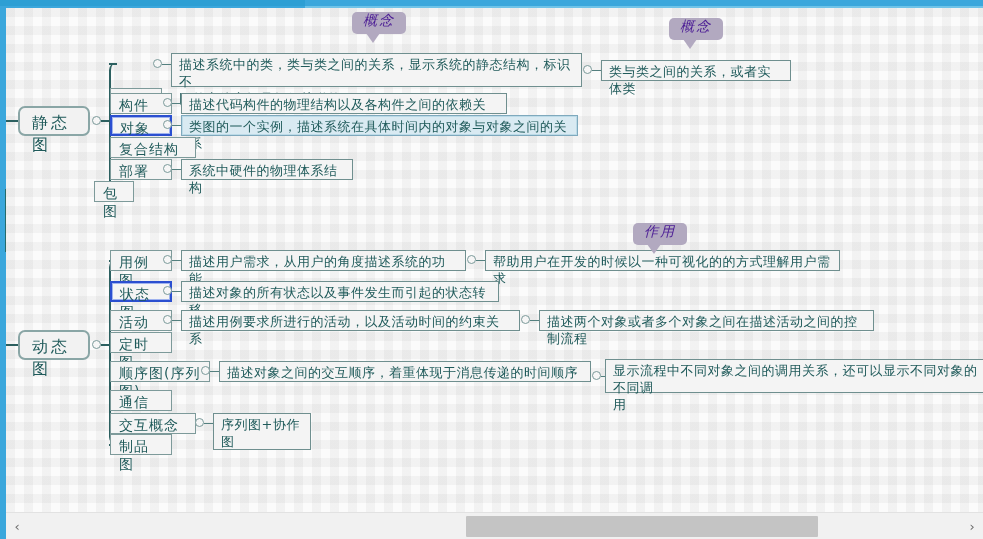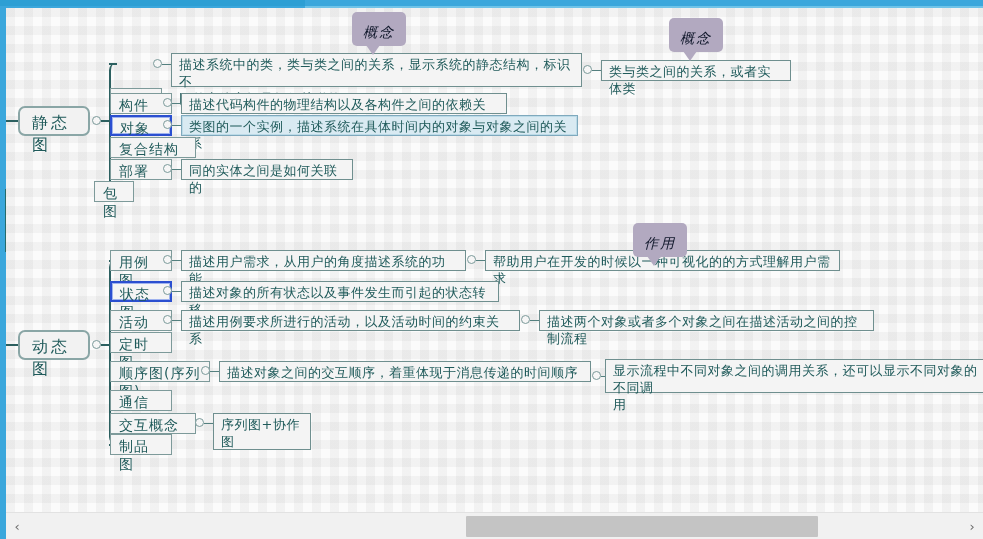--- a/index.html
+++ b/index.html
@@ -61,22 +61,22 @@
   .seg{position:absolute;background:#2c6060;}
   .seg.h{height:2px;}
   .seg.thin{background:#54807f;}
   .seg.h.thin{height:1px;}
   .bracket{position:absolute;border-left:2px solid #2c6060;box-sizing:border-box;
            border-top-left-radius:7px;border-bottom-left-radius:7px;}
   .dot{position:absolute;width:9px;height:9px;border-radius:50%;
        background:#f6f6f6;border:1px solid #7b9a9a;box-sizing:border-box;}
 
   
-  .callout{position:absolute;background:#b2a9c0;color:#0f172a;
-     border-radius:5px;padding:12px 11px 4px 11px;
+  .callout{position:absolute;background:#b2a9c0;color:#4c1d95;
+     border-radius:5px;padding:0 11px 4px 11px;
      font-family:"DejaVu Serif","Liberation Serif",serif;
      font-style:italic;font-size:14px;letter-spacing:2px;}
   .callout:after{content:"";position:absolute;left:14px;bottom:-9px;
      width:0;height:0;border-left:7px solid transparent;
      border-right:7px solid transparent;border-top:10px solid #b2a9c0;}
 </style>
 </head>
 <body>
 
 <div id="app">
@@ -122,21 +122,21 @@
     <div class="seg h thin" style="left:166px;top:117px;width:9px;"></div>
     <div class="node hl" style="left:175px;top:107px;width:397px;height:21px;">类图的一个实例，描述系统在具体时间内的对象与对象之间的关系</div>
 
     <div class="seg h" style="left:103px;top:139px;width:8px;"></div>
     <div class="node lvl1" style="left:104px;top:129px;width:86px;height:21px;">复合结构图</div>
 
     <div class="seg h" style="left:103px;top:161px;width:8px;"></div>
     <div class="node lvl1" style="left:104px;top:151px;width:62px;height:21px;">部署图</div>
     <div class="dot" style="left:157px;top:156px;"></div>
     <div class="seg h thin" style="left:166px;top:161px;width:9px;"></div>
-    <div class="node" style="left:175px;top:151px;width:172px;height:21px;">同的实体之间是如何关联的</div>
+    <div class="node" style="left:175px;top:151px;width:172px;height:21px;">系统中硬件的物理体系结构</div>
 
     <div class="seg h" style="left:103px;top:183px;width:8px;"></div>
     <div class="node lvl1" style="left:88px;top:173px;width:40px;height:21px;">包图</div>
 
     <div class="seg h" style="left:-6px;top:336px;width:18px;"></div>
 
     <div class="node root" style="left:12px;top:322px;width:72px;height:30px;">动态图</div>
 
     <div class="dot" style="left:86px;top:332px;"></div>
     <div class="seg h" style="left:95px;top:336px;width:9px;"></div>

